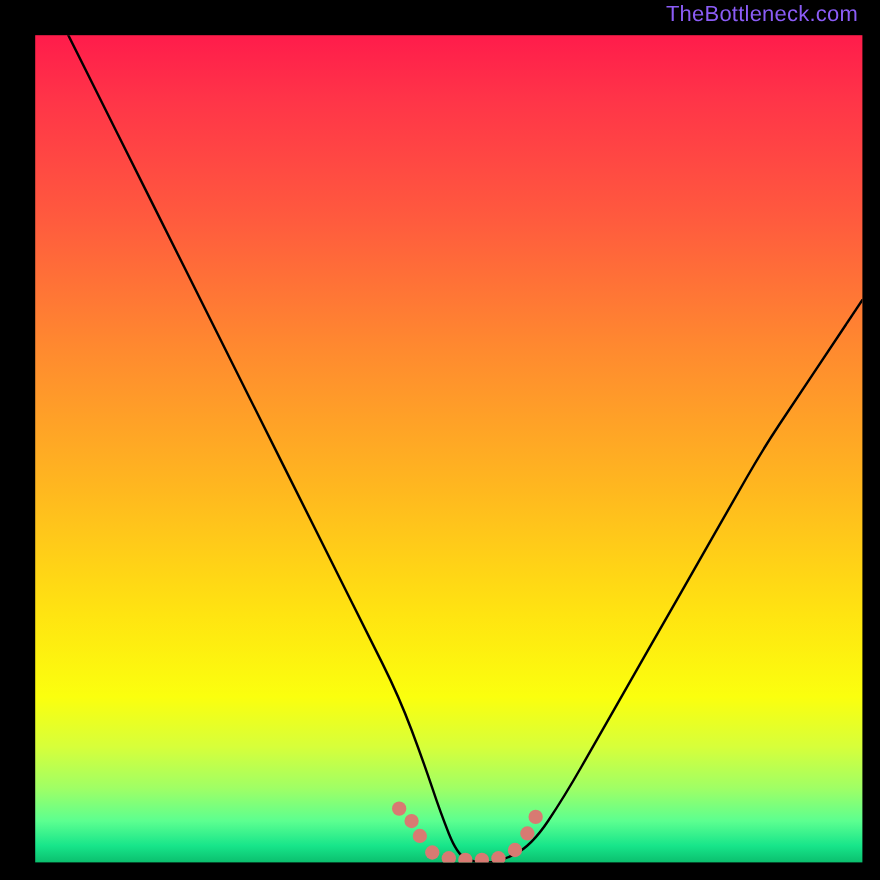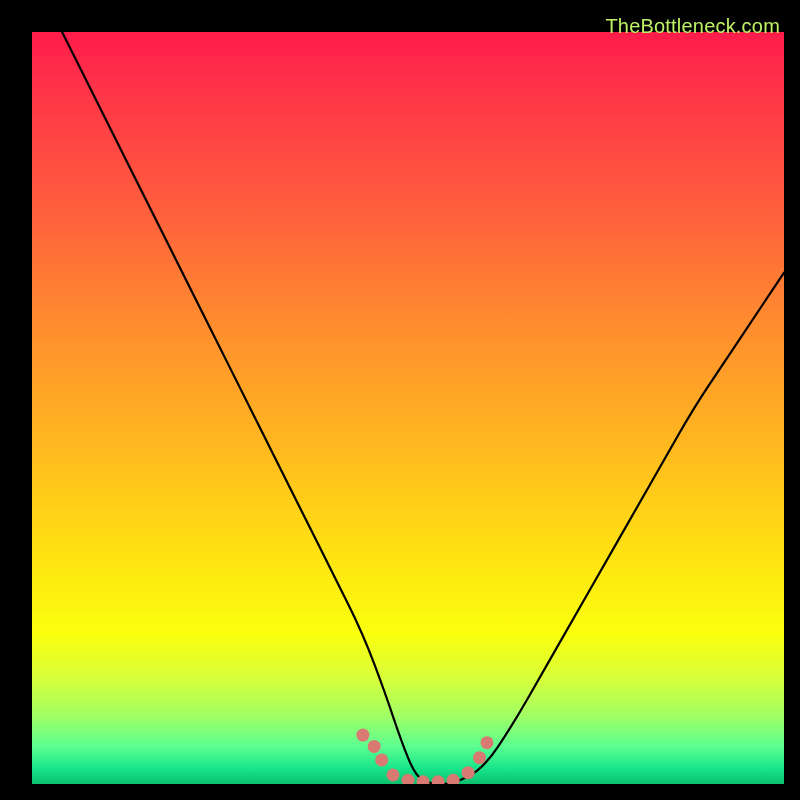--- a/index.html
+++ b/index.html
@@ -41,23 +41,23 @@
   }
   .plot-svg {
     position: absolute;
     left: 0;
     top: 0;
     width: 752px;
     height: 752px;
   }
   .attribution {
     position: absolute;
-    top: 15px;
+    top: 2px;
     right: 20px;
-    color: #bef264;
+    color: #8b5cf6;
     font-size: 20px;
     letter-spacing: 0.2px;
     user-select: none;
   }
 </style>
 </head>
 <body>
 
 <div class="frame">
 

